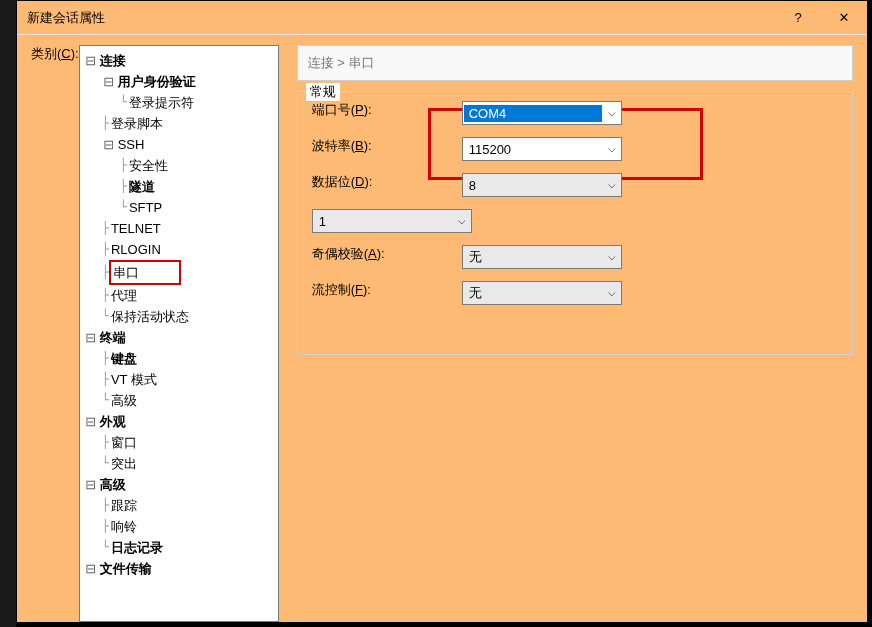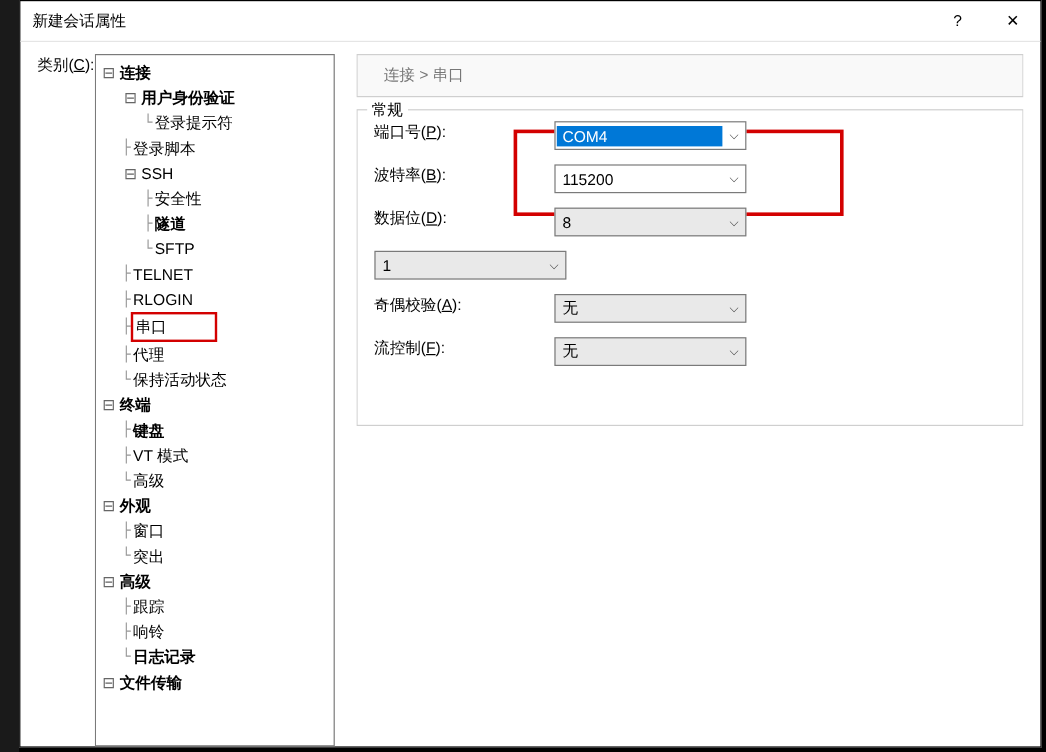--- a/index.html
+++ b/index.html
@@ -14,21 +14,21 @@
     .leftstrip {
       position: absolute;
       left: 0; top: 0; bottom: 0;
       width: 16px;
       background: #1a1a1a;
       color: #888;
     }
     .dialog {
       position: absolute;
       left: 16px; right: 4px; top: 0; bottom: 4px;
-      background: #ffffff;
+      background: #fdba74;
       border: 1px solid #000;
       display: flex;
       flex-direction: column;
     }
     .titlebar {
       height: 34px;
       display: flex;
       align-items: center;
       border-bottom: 1px solid #e5e5e5;
       padding-left: 10px;
@@ -90,21 +90,21 @@
     }
     .right {
       flex: 1;
       display: flex;
       flex-direction: column;
       overflow: hidden;
     }
     .breadcrumb {
       border: 1px solid #cfcfcf;
       background: #f9f9f9;
-      padding: 8px 22px;
+      padding: 8px 10px;
       color: #777;
       font-size: 13px;
     }
     .groupbox {
       margin-top: 10px;
       border: 1px solid #cfcfcf;
       position: relative;
       padding: 9px 14px 14px 14px;
       height: 264px;
     }

